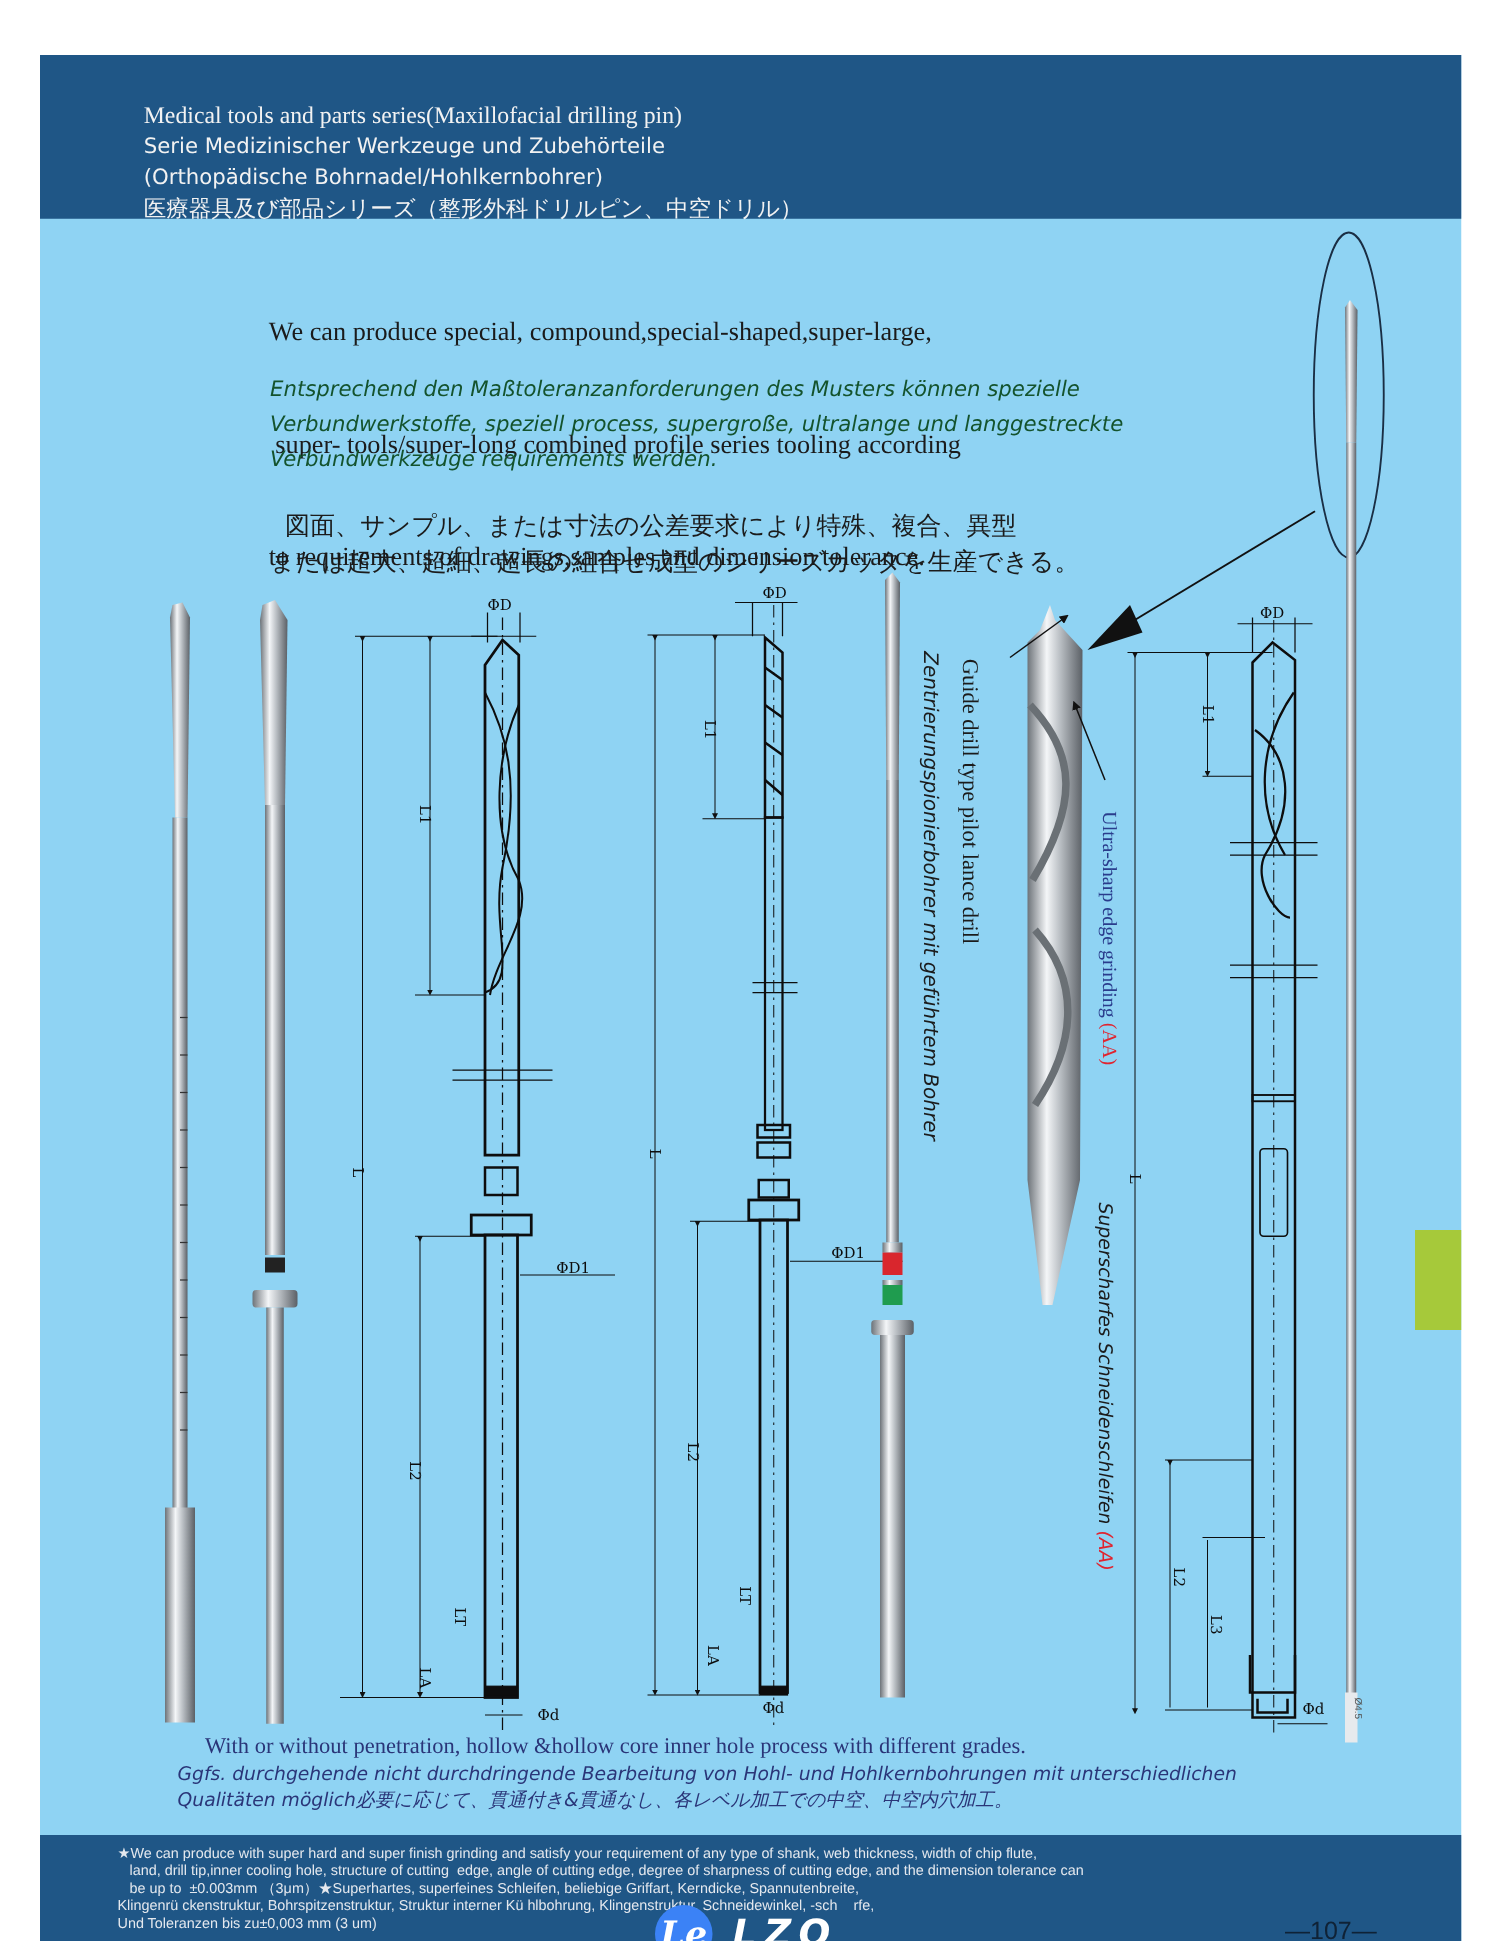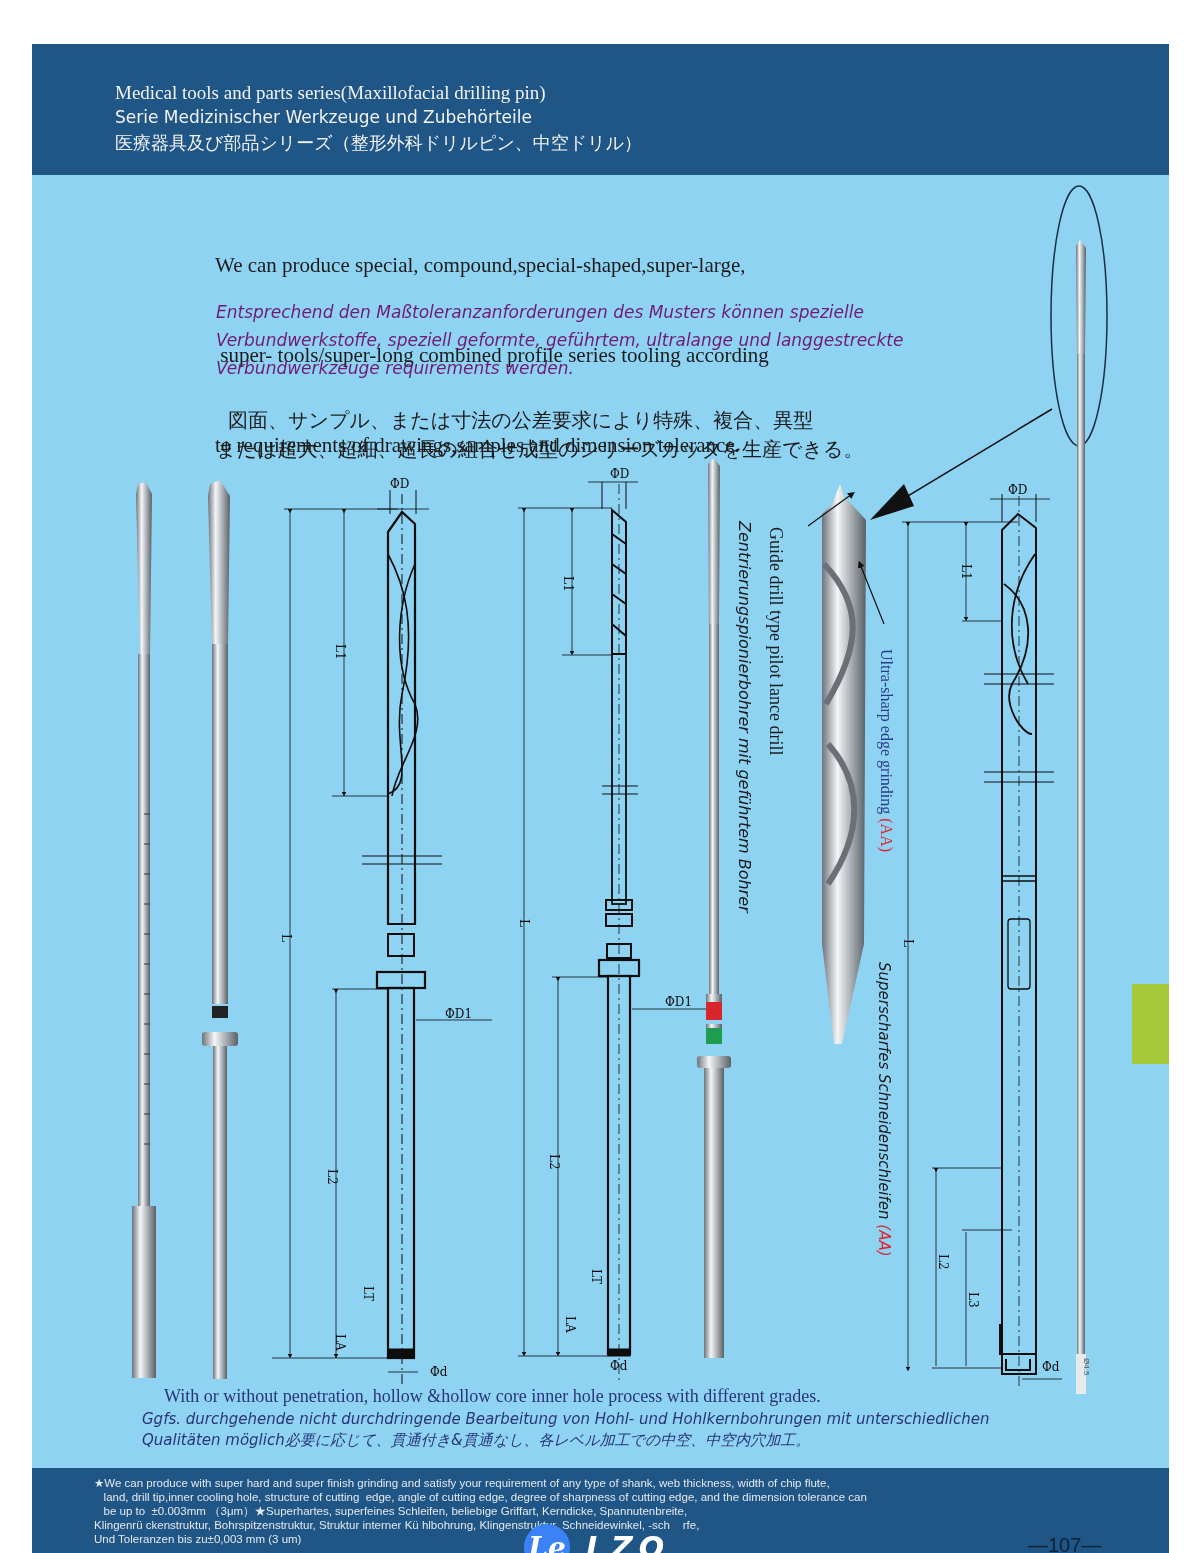--- a/index.html
+++ b/index.html
@@ -8,21 +8,21 @@
   .header{position:absolute;left:0;top:0;width:1137px;height:131px;background:#1f5686;}
   .hl{position:absolute;left:83px;top:36px;color:#f2f2f2;line-height:25px;}
   .hl .t1{font-family:"Liberation Serif",serif;font-size:19px;}
   .hl .t2{font-family:"DejaVu Sans",sans-serif;font-size:17px;}
   .hl .t4{font-family:"DejaVu Sans",sans-serif;font-size:18px;}
   .hr{position:absolute;left:730px;top:36px;width:337px;text-align:center;color:#f2f2f2;line-height:20px;}
   .hr .s{font-family:"Liberation Serif",serif;font-size:15px;}
   .hr .i{font-family:"DejaVu Sans",sans-serif;font-style:italic;font-size:14px;}
   .hr .c{font-family:"DejaVu Sans",sans-serif;font-size:13px;}
   .intro-en{position:absolute;left:183px;top:146px;font-family:"Liberation Serif",serif;font-size:21px;line-height:30px;color:#1b1b1b;white-space:pre;}
-  .intro-de{position:absolute;left:184px;top:254px;font-family:"DejaVu Sans",sans-serif;font-style:italic;font-size:17px;line-height:28px;color:#701a75;}
+  .intro-de{position:absolute;left:184px;top:254px;font-family:"DejaVu Sans",sans-serif;font-style:italic;font-size:17px;line-height:28px;color:#14532d;}
   .intro-jp{position:absolute;left:184px;top:362px;font-family:"DejaVu Serif",serif;font-size:20px;line-height:29px;color:#1b1b1b;}
   .intro-jp div:first-child{padding-left:12px;}
   .drawing{position:absolute;left:0;top:140px;}
   .vlabel{position:absolute;writing-mode:vertical-rl;white-space:nowrap;}
   .vl1{left:733px;top:483px;font-family:"Liberation Serif",serif;font-size:18px;color:#1b1b1b;}
   .vl2{left:703px;top:477px;font-family:"DejaVu Sans",sans-serif;font-style:italic;font-size:16px;color:#1b1b1b;}
   .vl3{left:845px;top:605px;font-family:"Liberation Serif",serif;font-size:16px;color:#2a3c8c;}
   .vl4{left:843px;top:918px;font-family:"DejaVu Sans",sans-serif;font-style:italic;font-size:15px;color:#1b1b1b;}
   .red{color:#e0242f;}
   .bottom-en{position:absolute;left:132px;top:1342px;font-family:"Liberation Serif",serif;font-size:18px;color:#2a3578;}
@@ -37,32 +37,33 @@
 </style>
 </head>
 <body>
 
 <div class="page">
 
   <div class="header">
     <div class="hl">
       <div class="t1">Medical tools and parts series(Maxillofacial drilling pin)</div>
       <div class="t2">Serie Medizinischer Werkzeuge und Zubehörteile</div>
+      <div class="t2">(Orthopädische Bohrnadel/Hohlkernbohrer)</div>
       <div class="t4">医療器具及び部品シリーズ（整形外科ドリルピン、中空ドリル）</div>
     </div>
   </div>
 
   <div class="intro-en">
     <div>We can produce special, compound,special-shaped,super-large,</div>
     <div> super- tools/super-long combined profile series tooling according</div>
     <div>to requirements of drawings,samples and dimension tolerance.</div>
   </div>
   <div class="intro-de">
     <div>Entsprechend den Maßtoleranzanforderungen des Musters können spezielle</div>
-    <div>Verbundwerkstoffe, speziell geformte, geführtem, ultralange und langgestreckte</div>
+    <div>Verbundwerkstoffe, speziell process, supergroße, ultralange und langgestreckte</div>
     <div>Verbundwerkzeuge requirements werden.</div>
   </div>
   <div class="intro-jp">
     <div>図面、サンプル、または寸法の公差要求により特殊、複合、異型</div>
     <div>または超大、超細、超長の組合せ成型のシリーズカッタを生産できる。</div>
   </div>
 
   <svg class="drawing" width="1137" height="1210" viewBox="0 140 1137 1210">
     <defs>
       <linearGradient id="steel" x1="0" x2="1" y1="0" y2="0">

